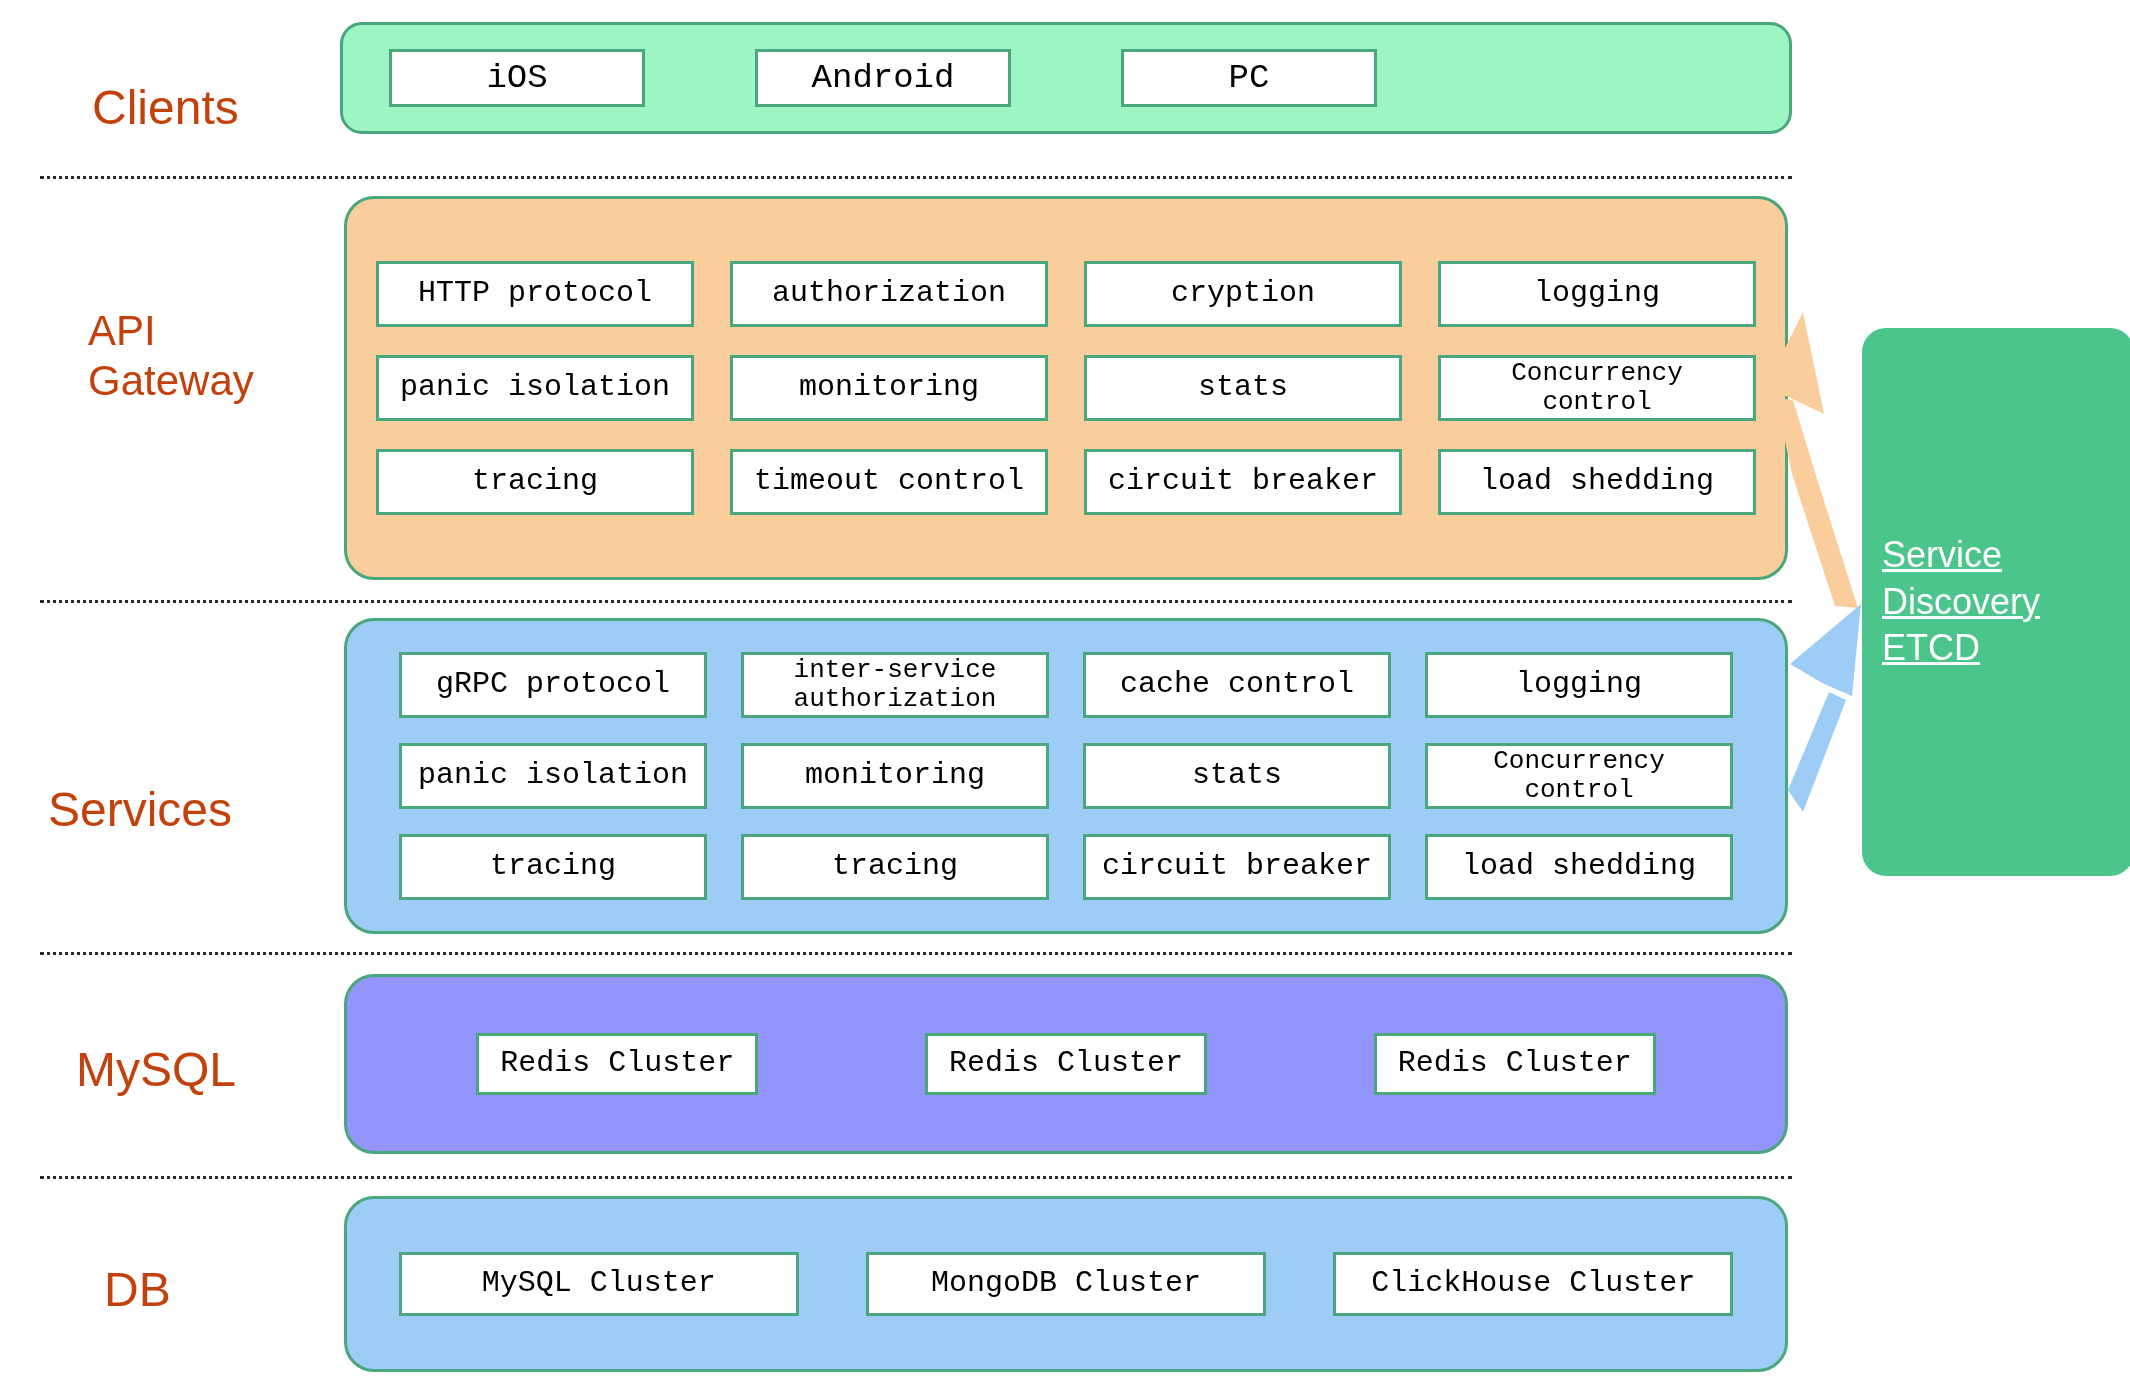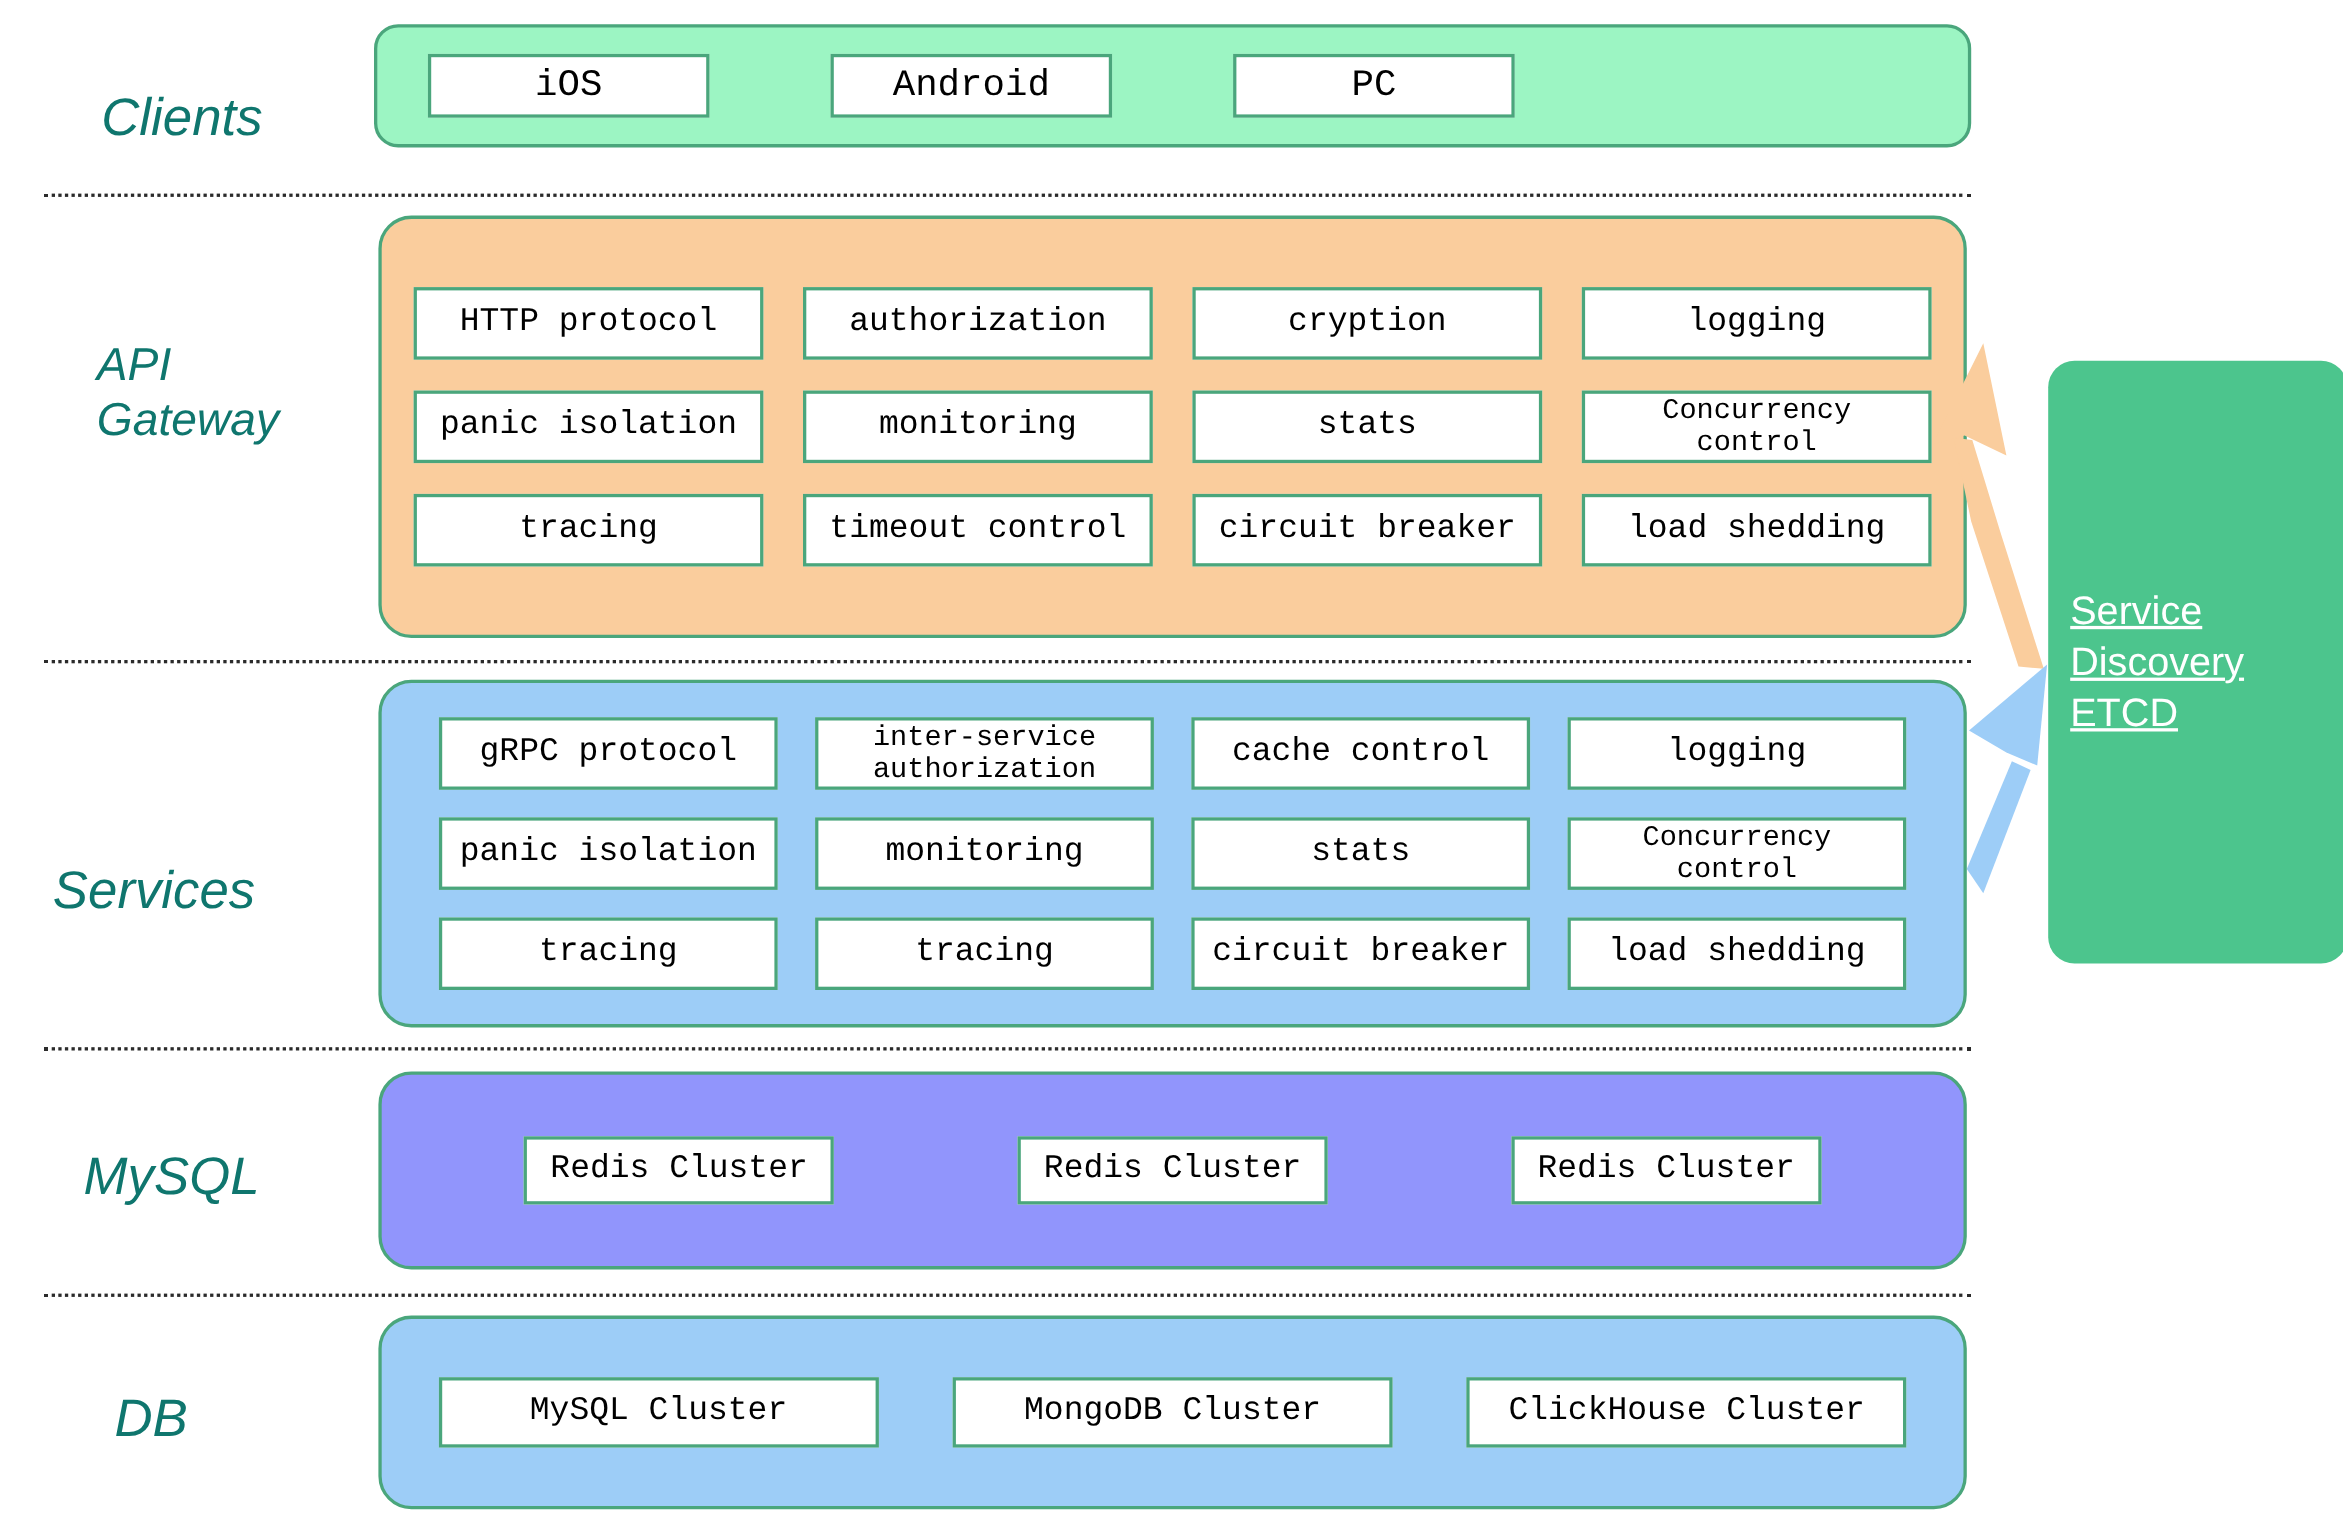--- a/index.html
+++ b/index.html
@@ -17,26 +17,25 @@
     position: relative;
     width: 2130px;
     height: 1394px;
     background: #ffffff;
     overflow: hidden;
   }
 
   
   .row-label {
     position: absolute;
-    color: #0f766e;
+    color: #c2410c;
     font-weight: 400;
     line-height: 1.18;
     white-space: pre-line;
     text-align: left;
-    font-style: italic;
   }
 
   
   .divider {
     position: absolute;
     left: 40px;
     width: 1752px;
     height: 0;
     border-top: 3px dotted #2b2b2b;
   }

